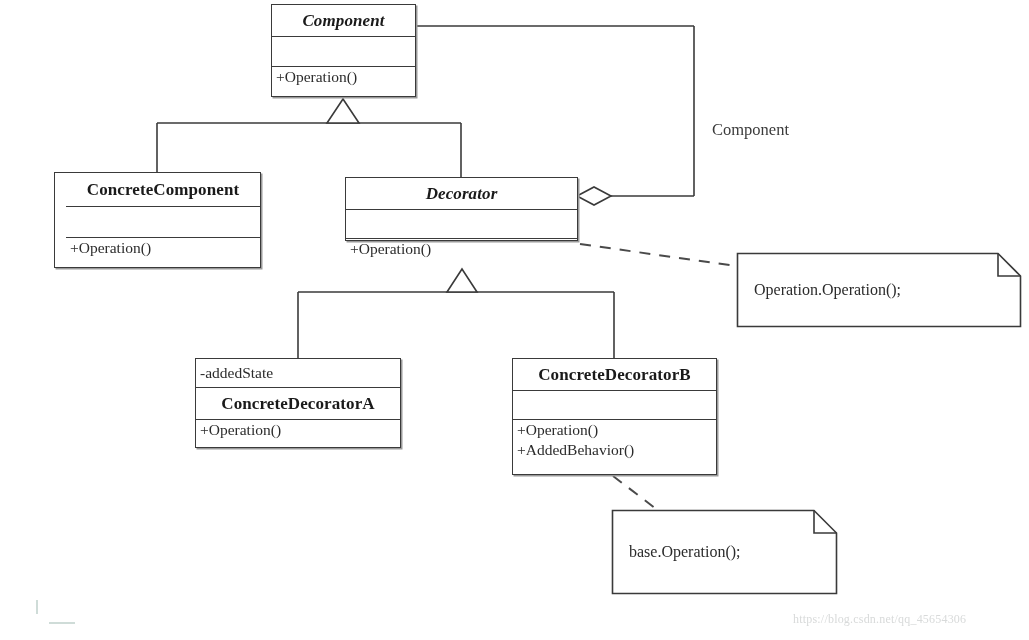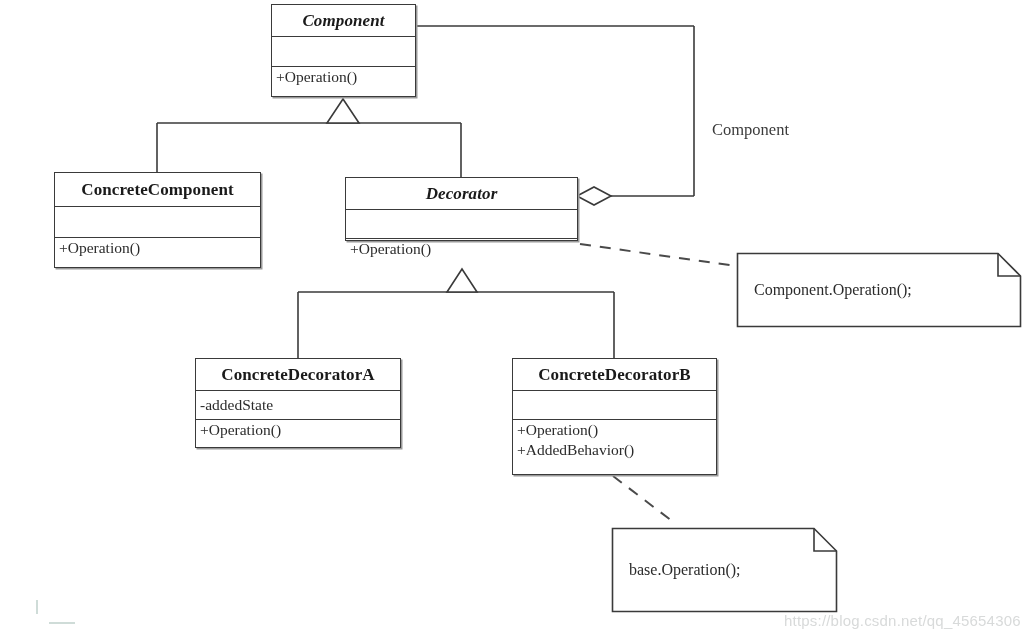--- a/index.html
+++ b/index.html
@@ -93,25 +93,26 @@
     white-space: nowrap;
   }
   .edge-label {
     position: absolute;
     font-size: 16.5px;
     color: #3b3b3b;
     white-space: nowrap;
   }
   .watermark {
     position: absolute;
-    font-family: Liberation Sans, sans-serif;
-    font-size: 15px;
+    font-family: Liberation Serif, serif;
+    font-size: 12px;
     color: #d8dada;
     white-space: nowrap;
     letter-spacing: 0.2px;
+    margin-left: 9px;
   }
   .tick-mark {
     position: absolute;
     background: #cfdcd8;
   }
 </style>
 </head>
 <body>
 
 <div id="canvas">
@@ -148,66 +149,66 @@
   </svg>
 
   <div class="uml-class" style="left:271px; top:4px; width:145px; height:93px;">
     <div class="uml-row uml-name abstract" style="height:32px;">Component</div>
     <div class="uml-row uml-attrs" style="height:30px;"></div>
     <div class="uml-row uml-ops" style="height:29px;">
       <div>+Operation()</div>
     </div>
   </div>
 
-  <div class="uml-class" style="left:54px; top:172px; width:207px; height:96px;">
+  <div class="uml-class" style="left:54px; top:172px; width:207px; height:96px;padding-left:11px;">
     <div class="uml-row uml-name" style="height:34px;">ConcreteComponent</div>
     <div class="uml-row uml-attrs" style="height:31px;"></div>
     <div class="uml-row uml-ops" style="height:29px;">
       <div>+Operation()</div>
     </div>
   </div>
 
   <div class="uml-class" style="left:345px; top:177px; width:233px; height:64px;">
     <div class="uml-row uml-name abstract" style="height:32px;">Decorator</div>
     <div class="uml-row uml-attrs" style="height:29px;"></div>
     <div class="uml-row uml-ops" style="height:28px;">
       <div>+Operation()</div>
     </div>
   </div>
 
   <div class="uml-class" style="left:195px; top:358px; width:206px; height:90px;">
-    <div class="uml-row uml-name" style="height:32px;">ConcreteDecoratorA</div>
     <div class="uml-row uml-attrs" style="height:29px;">
       <div>-addedState</div>
     </div>
+    <div class="uml-row uml-name" style="height:32px;">ConcreteDecoratorA</div>
     <div class="uml-row uml-ops" style="height:27px;">
       <div>+Operation()</div>
     </div>
   </div>
 
   <div class="uml-class" style="left:512px; top:358px; width:205px; height:117px;">
     <div class="uml-row uml-name" style="height:32px;">ConcreteDecoratorB</div>
     <div class="uml-row uml-attrs" style="height:29px;"></div>
     <div class="uml-row uml-ops" style="height:54px;">
       <div>+Operation()</div>
       <div>+AddedBehavior()</div>
     </div>
   </div>
 
   <div class="note" style="left:736px; top:252px; width:286px; height:76px;">
     <svg width="286" height="76">
       <path d="M1.5,1.5 L262,1.5 L284.5,24 L284.5,74.5 L1.5,74.5 Z" fill="#ffffff" stroke="#3a3a3a" stroke-width="1.6"></path>
       <path d="M262,1.5 L262,24 L284.5,24" fill="none" stroke="#3a3a3a" stroke-width="1.6"></path>
     </svg>
     <div class="note-text">
-      <div>Component.Operation();</div>
-    </div>
-  </div>
-
-  <div class="note" style="left:611px; top:527px; width:227px; height:86px;">
+      <div>Operation.Operation();</div>
+    </div>
+  </div>
+
+  <div class="note" style="left:611px; top:509px; width:227px; height:86px;">
     <svg width="227" height="86">
       <path d="M1.5,1.5 L203,1.5 L225.5,24 L225.5,84.5 L1.5,84.5 Z" fill="#ffffff" stroke="#3a3a3a" stroke-width="1.6"></path>
       <path d="M203,1.5 L203,24 L225.5,24" fill="none" stroke="#3a3a3a" stroke-width="1.6"></path>
     </svg>
     <div class="note-text">
       <div>base.Operation();</div>
     </div>
   </div>
 
   <div class="edge-label" style="left:712px; top:120px;">Component</div>

